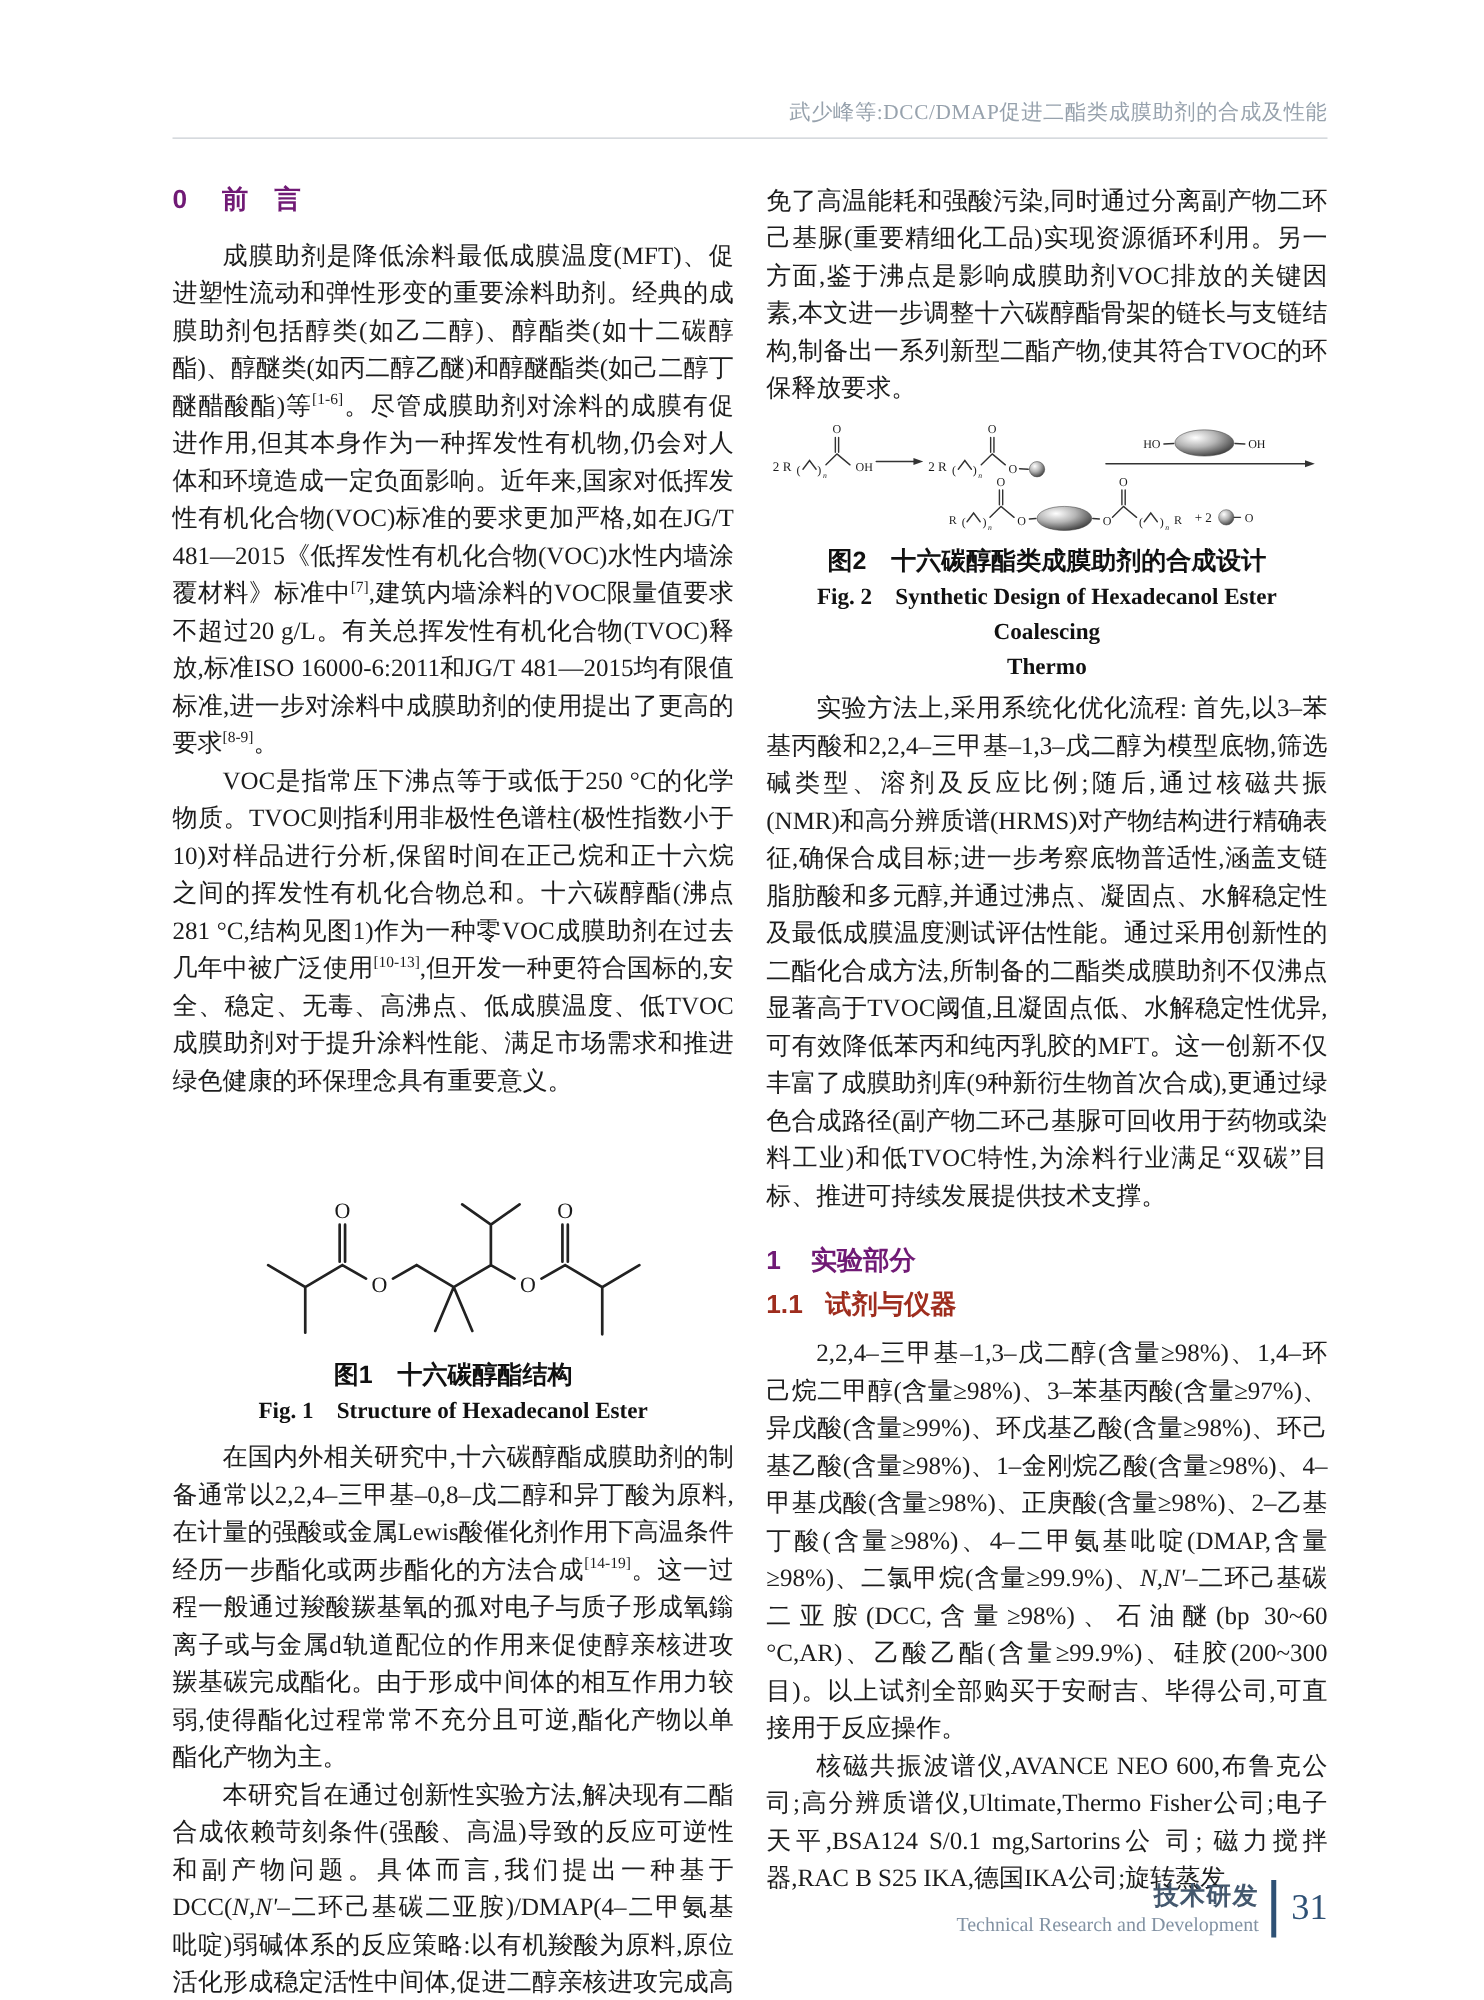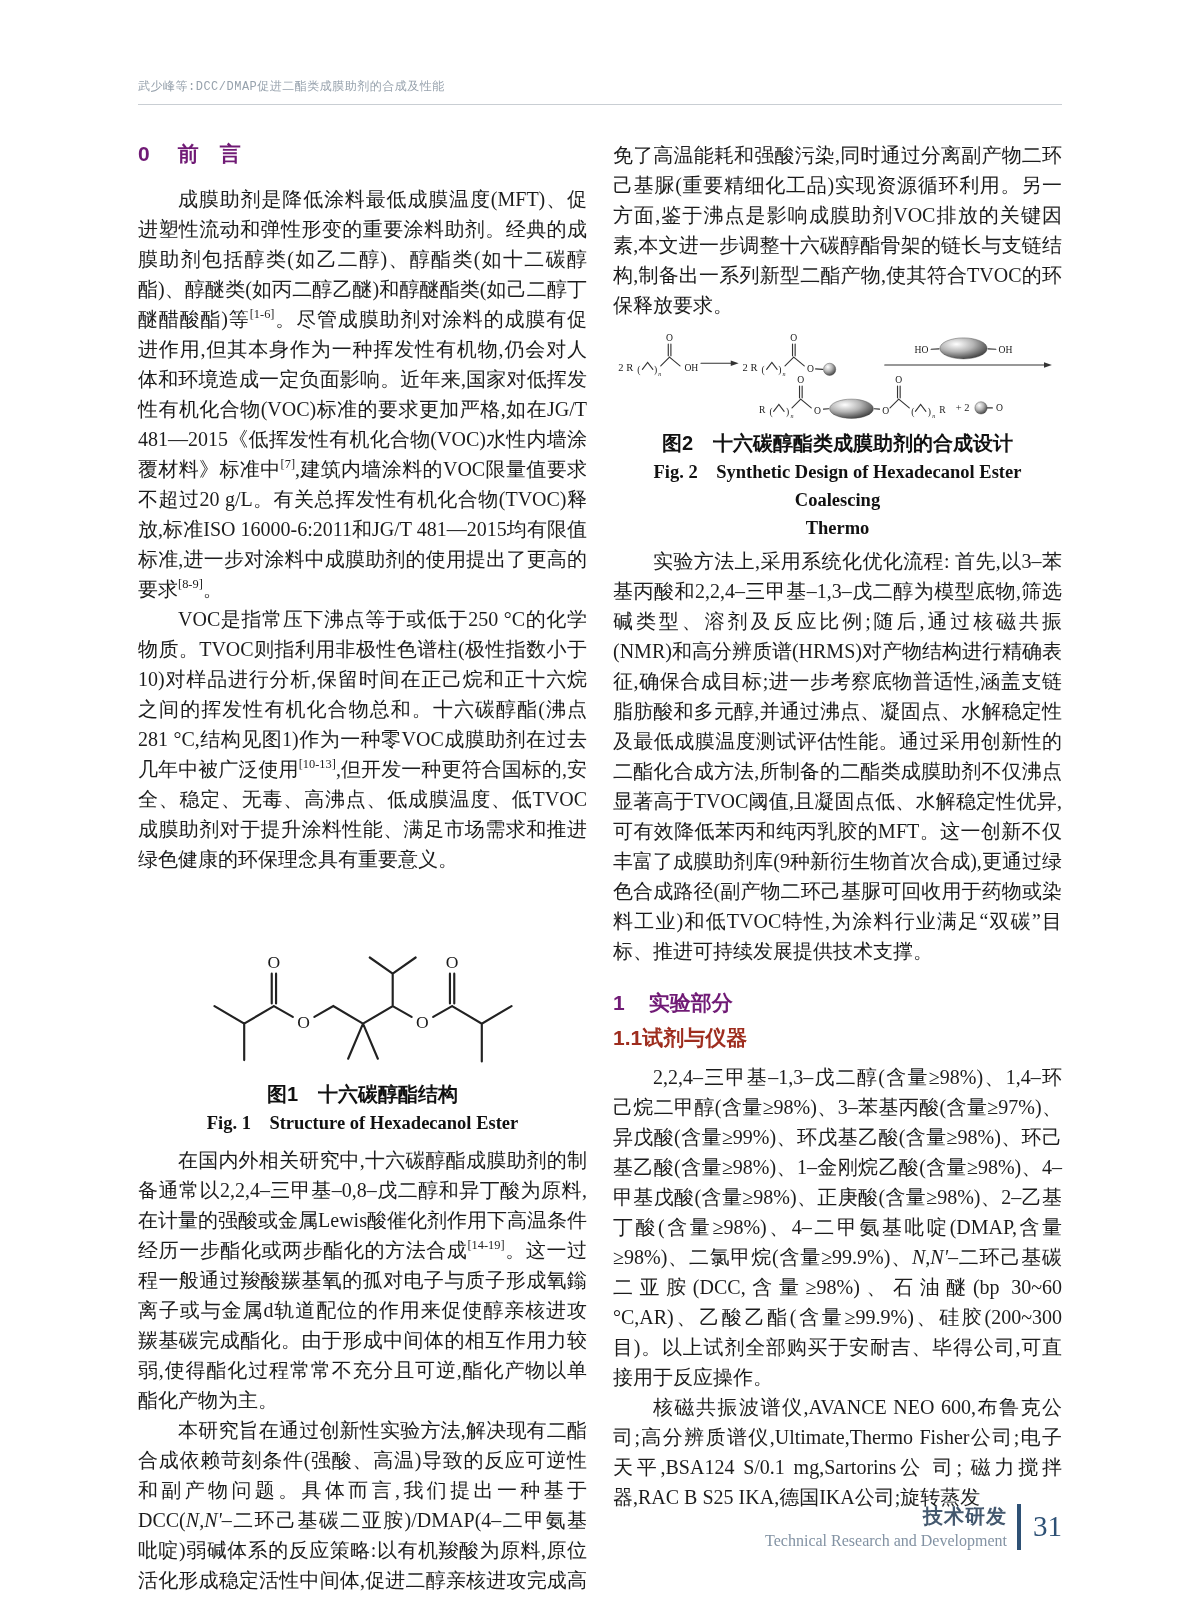--- a/index.html
+++ b/index.html
@@ -7,43 +7,44 @@
   .page {
     position: relative;
     width: 1187px; height: 1600px;
     background: #ffffff;
     padding: 78px 125px 0 138px;
     overflow: hidden;
     font-family: "Liberation Serif", "DejaVu Serif", serif;
     color: #1c1c1c;
   }
   .running-head {
-    font-family: Liberation Mono, monospace;
-    font-size: 12px;
+    text-align: right;
+    font-family: Liberation Serif, serif;
+    font-size: 17px;
     color: #97a2ad;
     letter-spacing: 0.5px;
   }
   .head-rule { height: 1px; background: #c9ced3; margin-top: 9px; }
   .columns { display: flex; gap: 26px; margin-top: 22px; }
   .col { flex: 1 1 0; min-width: 0; }
 
   .sec {
     font-family: "Liberation Sans", "DejaVu Sans", sans-serif;
     color: #701a75; font-weight: bold;
     font-size: 21px; margin: 14px 0 18px 0; line-height: 1.2;
   }
   .sec .sec-num { margin-right: 28px; }
   .sec1 { margin: 24px 0 10px 0; }
   .sec1 .sec-num { margin-right: 24px; }
   .subsec {
     font-family: "Liberation Sans", "DejaVu Sans", sans-serif;
     color: #9e2d1e; font-weight: bold;
     font-size: 21px; margin: 6px 0 12px 0; line-height: 1.2;
   }
-  .subsec .sec-num { }
+  .subsec .sec-num { margin-right: 18px; }
 
   .para {
     margin: 0;
     font-size: 20px;
     line-height: 30px;
     text-align: justify;
     text-indent: 2em;
   }
   .para.noindent { text-indent: 0; margin-top: 13px; }
   sup { font-size: 0.62em; line-height: 0; }

